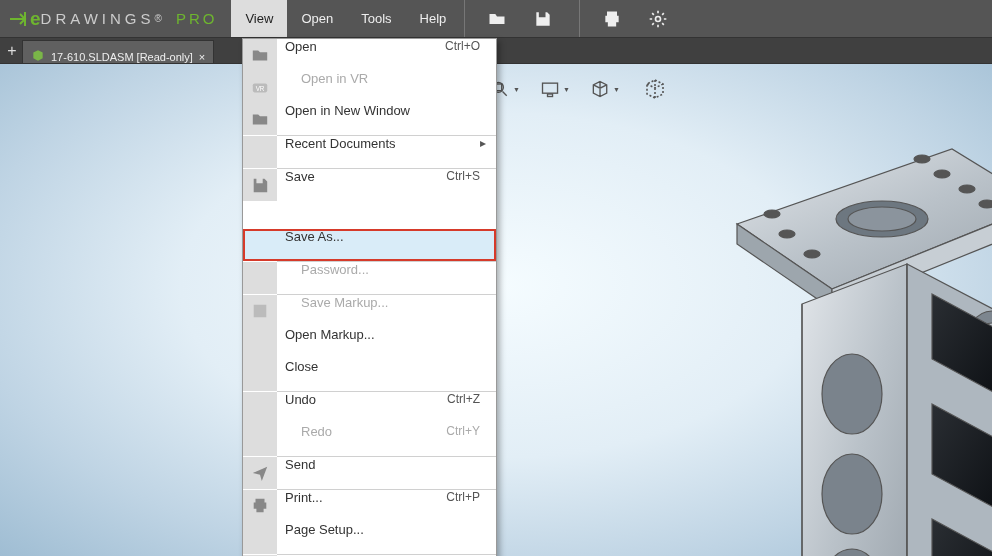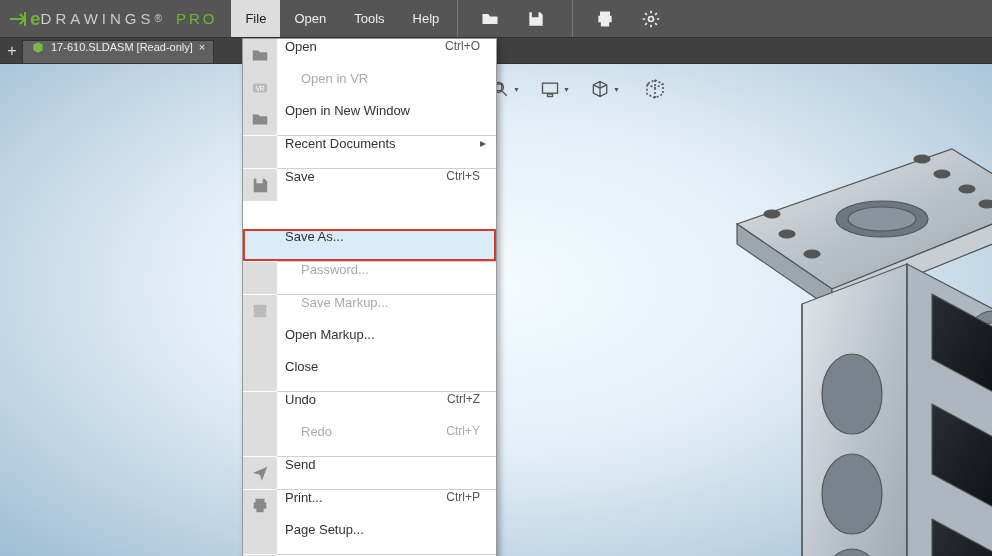--- a/index.html
+++ b/index.html
@@ -11,21 +11,21 @@
   .logoe { color:#6eb52f; font-size:19px; font-weight:bold;}
   .pro { color:#6eb52f; letter-spacing:3px; font-size:15px; margin-left:8px;text-align:right;}
   .menubar { display:flex; height:100%;}
   .menuitem { padding:0 14px; height:100%; display:flex; align-items:center; color:#eee; font-size:13px; cursor:pointer;}
   .menuitem.active { background:#ddd; color:#222;}
   .tb-icons { display:flex; align-items:center; gap:26px; padding:0 22px; height:100%; border-left:1px solid #777; margin-left:4px;}
   .tb-icon { width:20px; height:20px; fill:#eee; cursor:pointer;}
   
   .tabrow { height:26px; background:#404040; display:flex; align-items:stretch; padding-left:2px; border-bottom:1px solid #333;}
   .tabplus { width:20px; display:flex; align-items:center; justify-content:center; color:#ddd; cursor:pointer;}
-  .tab { background:#606060; display:flex; align-items:flex-start; padding:0 8px; gap:6px; border:1px solid #333; border-bottom:none; margin-top:2px; cursor:pointer;}
+  .tab { background:#606060; display:flex; align-items:flex-end; padding:0 8px; gap:6px; border:1px solid #333; border-bottom:none; margin-top:2px; cursor:pointer;}
   .tab span { font-size:11px; color:#eee;}
   .tabclose { font-size:11px; color:#eee; cursor:pointer;}
   
   .viewport { position:relative; height:492px; background:radial-gradient(ellipse at 50% 45%, #f5fcff 0%, #e2eef6 45%, #bfd4e4 75%, #9fbdd3 100%);}
   
   .vtoolbar { position:absolute; top:12px; left:290px; display:flex; gap:20px; z-index:5;}
   .vbtn { width:30px; height:26px; display:flex; align-items:center; justify-content:center; cursor:pointer;}
   .vbtn svg { width:24px; height:24px; stroke:#555; fill:none; stroke-width:1.6;}
   .drop::after { content:"▼"; font-size:7px; color:#555; margin-left:3px;}
   
@@ -53,21 +53,21 @@
     <svg width="20" height="20" viewBox="0 0 20 20">
         <path d="M0 10 H14 M10 5 L15 10 L10 15" stroke="#6eb52f" stroke-width="2" fill="none"></path>
         <path d="M15 3 V17" stroke="#6eb52f" stroke-width="2"></path>
       </svg>
     <span class="logoe">e</span>
     <span class="logoword">DRAWINGS</span>
     <span class="logoword" style="letter-spacing:6px;font-size:10px;margin-left:0;">®</span>
     <span class="pro">PRO</span>
   </div>
   <div class="menubar">
-    <div class="menuitem active">File</div>
+    <div class="menuitem active">View</div>
     <div class="menuitem">Open</div>
     <div class="menuitem">Tools</div>
     <div class="menuitem">Help</div>
   </div>
   <div class="tb-icons">
     <svg class="tb-icon" viewBox="0 0 24 24">
         <path d="M3 6h7l2 3h9v9H3z"></path>
       </svg>
     <svg class="tb-icon" viewBox="0 0 24 24">
         <path d="M4 4h13l3 3v13H4z M7 4v6h8V4 M8 14h8v6H8z"></path>

